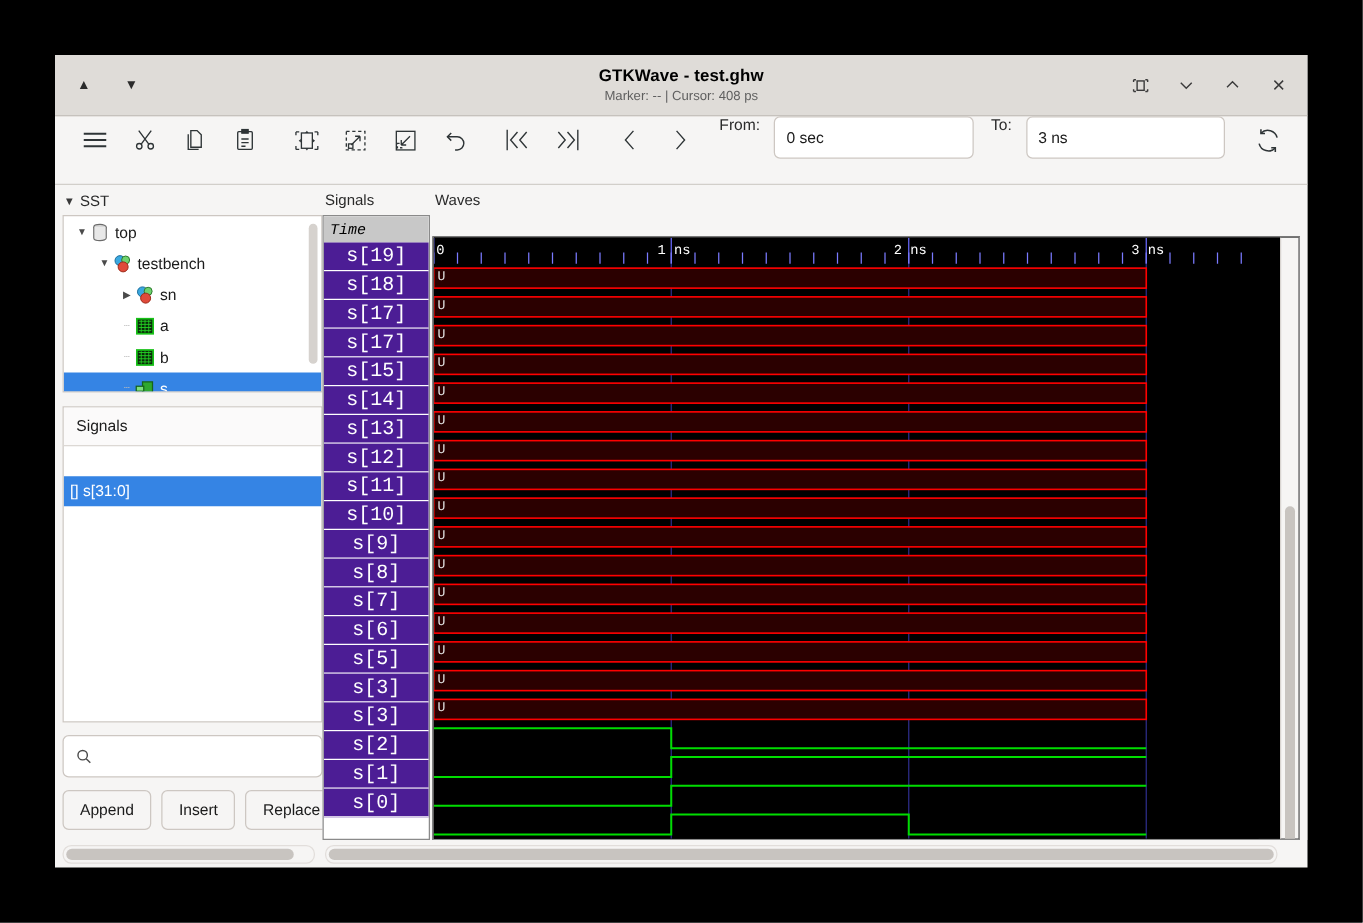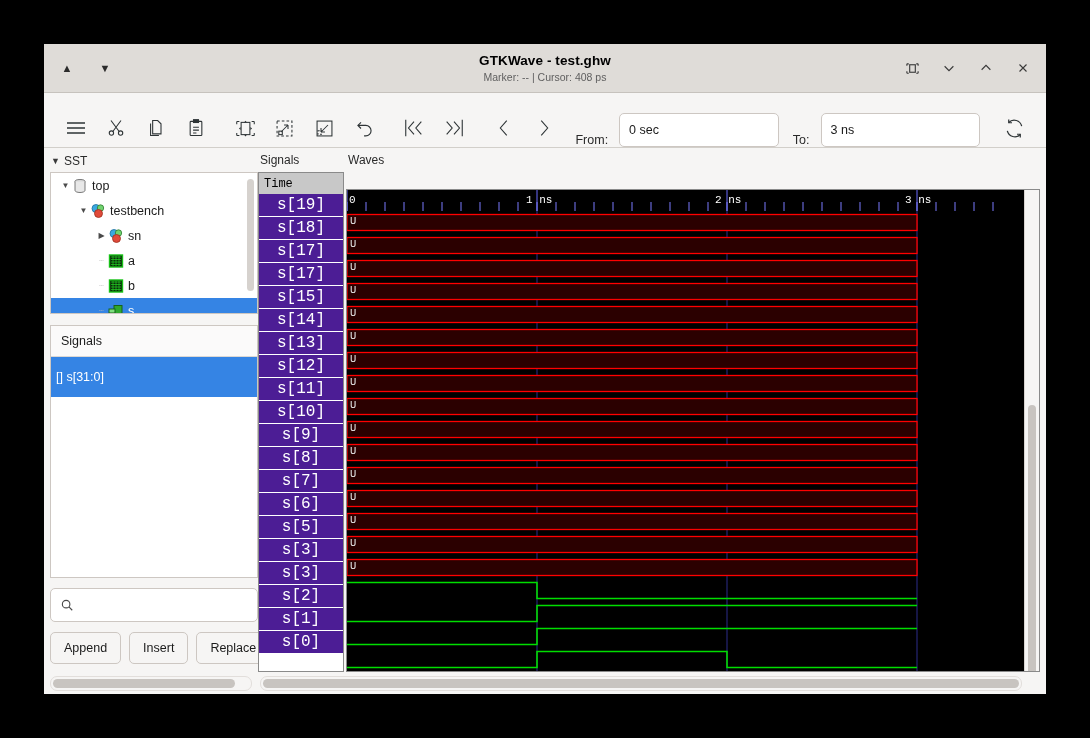--- a/index.html
+++ b/index.html
@@ -34,21 +34,21 @@
   }
   .tb-title { font-size: 13.5px; font-weight: bold; color: #000000; letter-spacing: .1px; }
   .tb-sub { font-size: 10.5px; color: #5f5f5f; margin-top: 3px; }
   .tb-right { margin-left: auto; display: flex; align-items: center; padding-right: 14px; gap: 19px; }
   .tb-btn { width: 18px; height: 18px; display:flex; align-items:center; justify-content:center; color:#3a3a3a; }
   .tb-btn svg { display:block; }
   
   #toolbar {
     height: 54px; background: #f6f5f4;
     border-bottom: 1px solid #d2cfca;
-    display: flex; align-items: flex-end; padding: 0 14px; gap: 4px; flex: none;
+    display: flex; align-items: flex-start; padding: 0 14px; gap: 4px; flex: none;
   }
   .tool { width: 38px; height: 38px; display: flex; align-items: center; justify-content: center;
      color: #2e3436; }
   .tool svg { display:block; }
   .tsep { width: 6px; }
   .io-label { font-size: 12.5px; color: #2a2a2a; margin: 0 7px 0 10px; }
   .io-field {
     height: 32px; background: #fff; border: 1px solid #cdc7c2; border-radius: 5px;
     display: flex; align-items: center; padding: 0 9px; font-size: 12.5px; color: #1a1a1a;
   }
@@ -76,43 +76,43 @@
     background: #d6d2ce; border-radius: 4px;
   }
   #sig-box {
     margin-top: 11px; flex: 1; background: #fff; border: 1px solid #cdc7c2;
     display: flex; flex-direction: column; min-height: 0; overflow: hidden;
   }
   .sig-head {
     height: 30px; background: #fbfafa; border-bottom: 1px solid #dcd8d4;
     display: flex; align-items: center; padding-left: 10px; font-size: 12.5px; color: #1b1b1b;
   }
-  .sig-item { height: 40px; background: #3584e4; color: #fff; font-size: 12.5px;
-     display: flex; align-items: center; padding-left: 5px; }
+  .sig-item { height: 24px; background: #3584e4; color: #fff; font-size: 12.5px;
+     display: flex; align-items: center; padding-left: 5px; margin-top: 24px; }
   #searchbox {
     margin-top: 10px; height: 32px; background: #fff; border: 1px solid #cdc7c2; border-radius: 5px;
     display: flex; align-items: center; padding: 0 9px; flex:none;
   }
   #btnrow { margin-top: 10px; display: flex; gap: 8px; flex:none; }
   .btn {
     height: 30px; padding: 0 13px; background: #f6f5f4; border: 1px solid #cdc7c2; border-radius: 5px;
     font-size: 12.5px; color: #1b1b1b; display:flex; align-items:center; justify-content:center;
     font-family: "Liberation Sans", sans-serif;
   }
   
   #midpane { width: 88px; flex: none; display: flex; flex-direction: column; padding-top: 4px; }
   #wavepane { flex: 1; display: flex; flex-direction: column; padding-top: 4px; padding-right: 6px; min-width:0;gap:17px;}
   .grp-label { font-size: 12px; color: #2a2a2a; height: 16px; padding: 1px 0 3px 2px; }
   #namesBox {
     flex: 1; border: 1px solid #8a8a8a; background: #fff; position: relative; overflow: hidden;
     margin-right: 2px;
   }
   .time-cell { height: 21px; background: #c8c8c8; color: #000;
       font-family: "Liberation Mono", monospace; font-size: 12px; display: flex;
-      align-items: center; padding-left: 5px; box-sizing: border-box; }
+      align-items: center; padding-left: 5px; box-sizing: border-box; font-style: italic; }
   .nm-cell { height: 23px; background: #4c1d95; color: #fff;
       font-family: "Liberation Mono", monospace; font-size: 16px;
       display: flex; align-items: center; justify-content: center;
       border-bottom: 1px solid #fff; box-sizing: border-box; }
   #wavesBox { flex: 1; border: 1px solid #8a8a8a; background: #000; position: relative; overflow: hidden; }
   #wavesInner { position: absolute; left: 0; top: 0; right: 14px; bottom: 0; background: #000; overflow: hidden;}
   #waveVScroll { position: absolute; right: 0; top: 0; width: 14px; bottom: 0; background: #f6f5f4;
      border-left: 1px solid #d8d4d0; }
   #waveVThumb { position: absolute; left: 3px; width: 8px; background: #c8c4c0; border-radius: 4px; }
   

